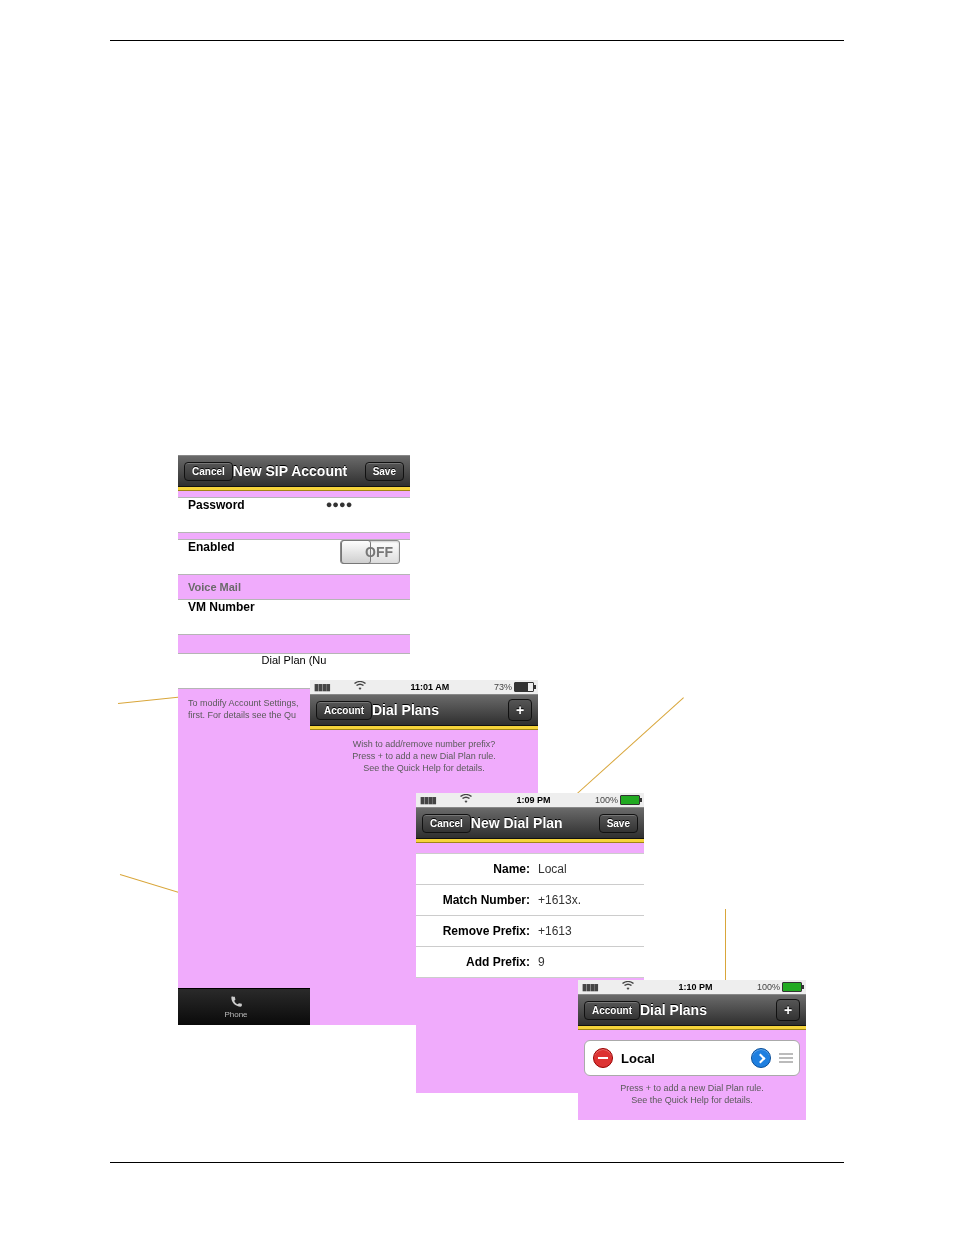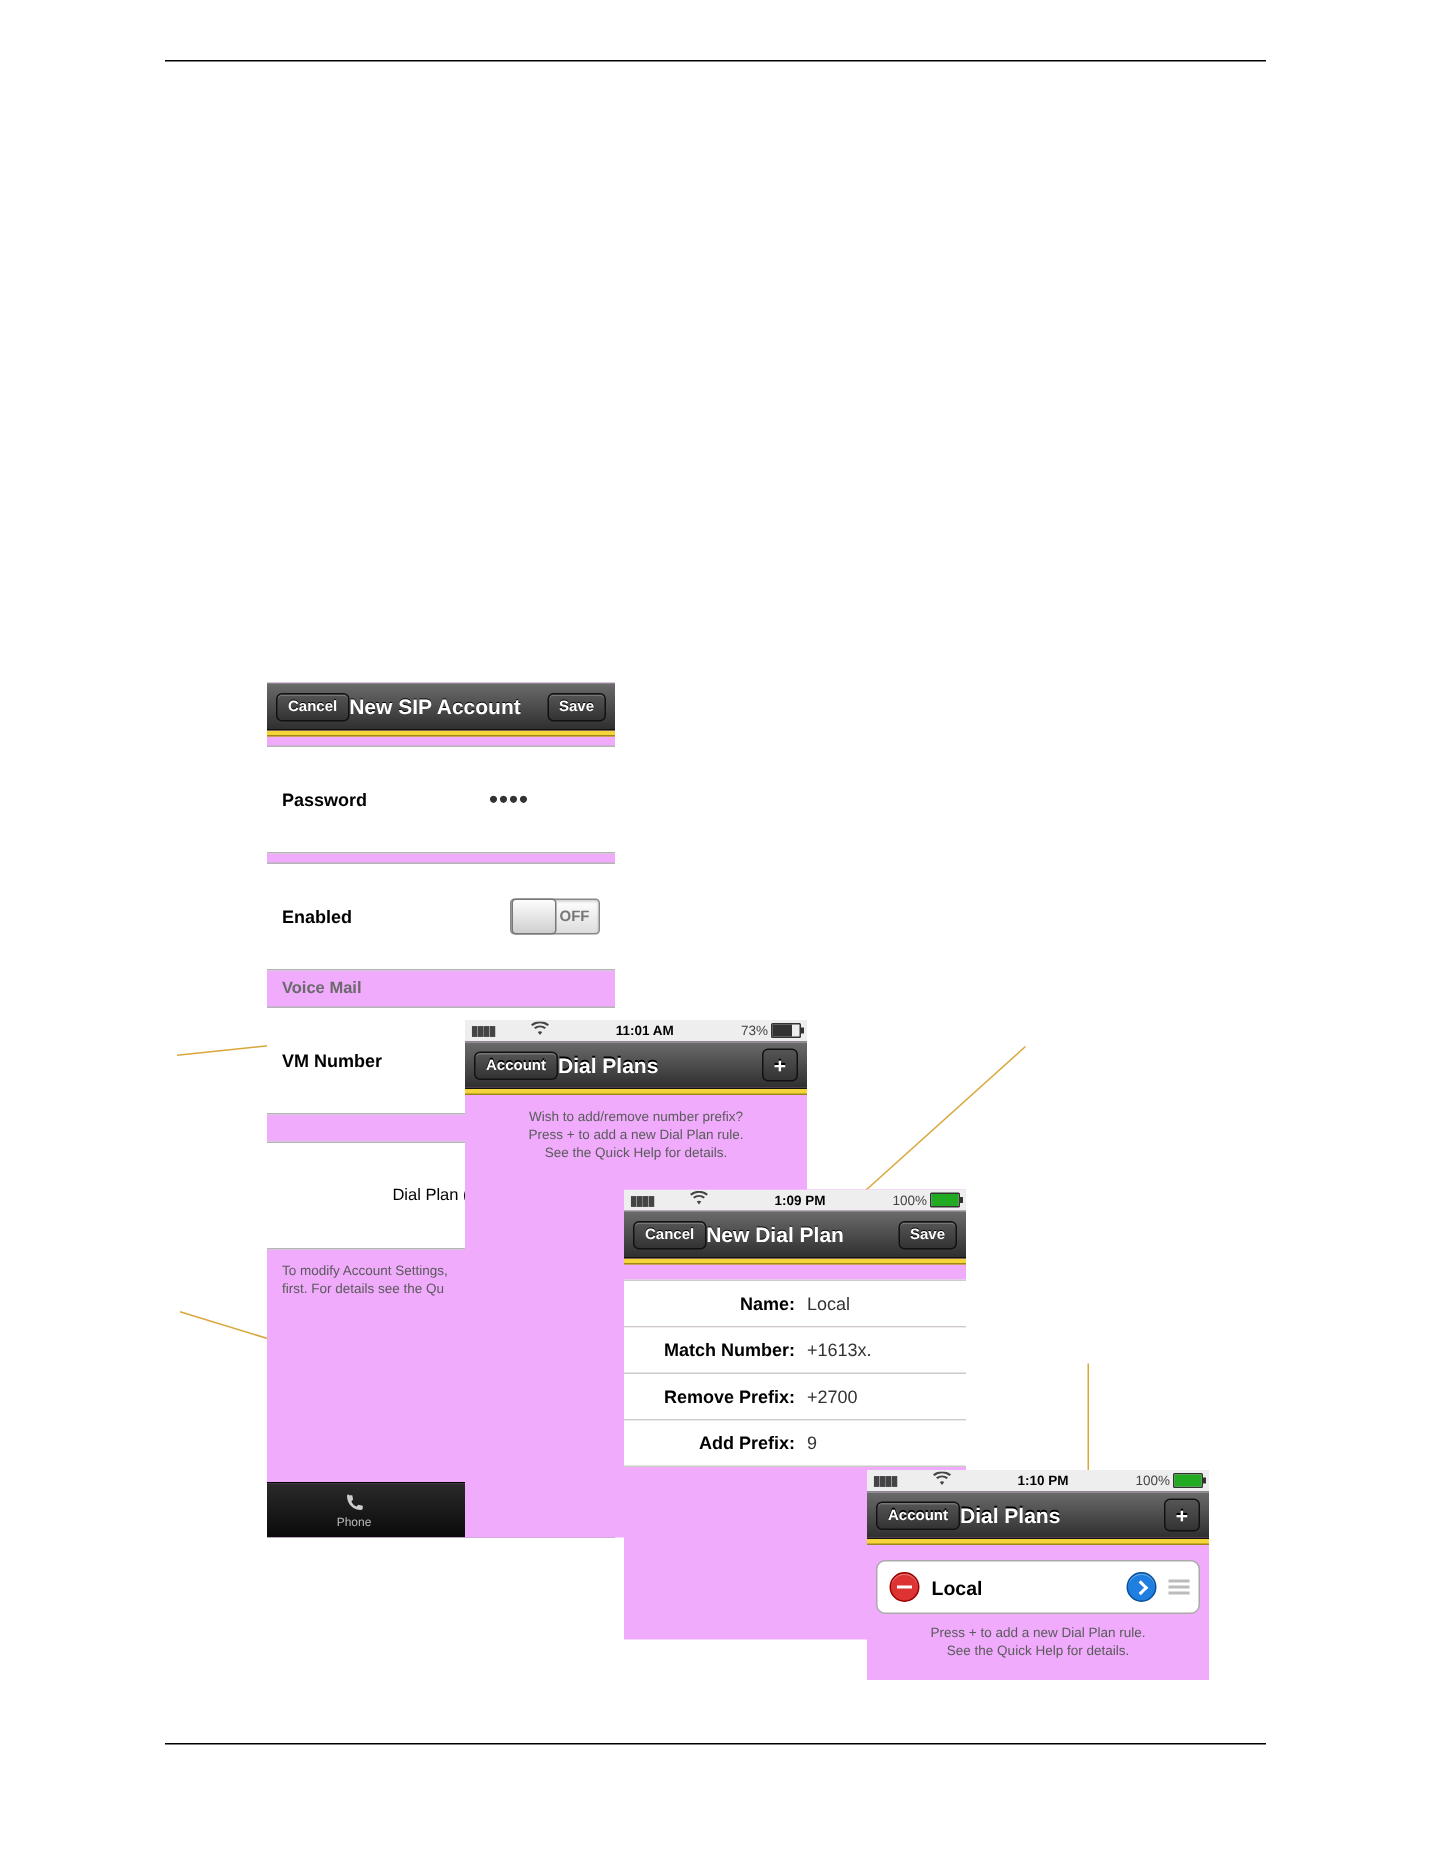--- a/index.html
+++ b/index.html
@@ -82,34 +82,34 @@
     text-shadow: 0 -1px 0 #000;
   }
 
   
   .yellow { height: 3px; background: #f5d33a; border-bottom: 1px solid #a08616; }
 
   
   .group { margin: 6px 0 0 0; border-top: 1px solid #b5b5b5; }
   .row {
     background: #fff; height: 34px; border-bottom: 1px solid #b5b5b5;
-    display: flex; align-items: center; padding: 18px 10px;
+    display: flex; align-items: flex-start; padding: 0 10px;
     font-size: 12px;
   }
   .row .label { font-weight: bold; color: #000; flex: 0 0 90px; }
   .row .value { flex: 1; text-align: right; color: #333; font-size: 11px; }
   .section-header {
     height: 24px; display: flex; align-items: center; padding: 0 10px;
     font-size: 11px; color: #6a6a6a; font-weight: bold;
     background: transparent; border-bottom: 1px solid #b5b5b5;
   }
   .toggle {
     width: 58px; height: 22px; border: 1px solid #888; border-radius: 3px;
     background: linear-gradient(#fff,#ddd); display: flex; align-items: center;
-    font-size: 10px; font-weight: bold; color: #777; position: relative;
+    font-size: 14px; font-weight: bold; color: #777; position: relative;
     box-shadow: inset 0 1px 2px rgba(0,0,0,.2);
   }
   .toggle .knob {
     position: absolute; left: 0; top: -1px; width: 28px; height: 22px;
     border: 1px solid #777; border-radius: 3px; background: linear-gradient(#fdfdfd,#cfcfcf);
   }
   .toggle .off-label { position: absolute; right: 6px; }
 
   .hint {
     font-size: 9px; color: #5a5a5a; text-align: center; padding: 8px 12px 16px;
@@ -284,21 +284,21 @@
     <div class="ndp-row" style="border-top:1px solid #ccc;">
       <span class="k">Name:</span>
       <span class="v">Local</span>
     </div>
     <div class="ndp-row">
       <span class="k">Match Number:</span>
       <span class="v">+1613x.</span>
     </div>
     <div class="ndp-row">
       <span class="k">Remove Prefix:</span>
-      <span class="v">+2700</span>
+      <span class="v">+1613</span>
     </div>
     <div class="ndp-row">
       <span class="k">Add Prefix:</span>
       <span class="v">9</span>
     </div>
   </div>
 
   <div class="phone" style="left:578px; top:980px; width:228px; height:140px;">
     <div class="statusbar">
       <span class="signal">▮▮▮▮</span>

